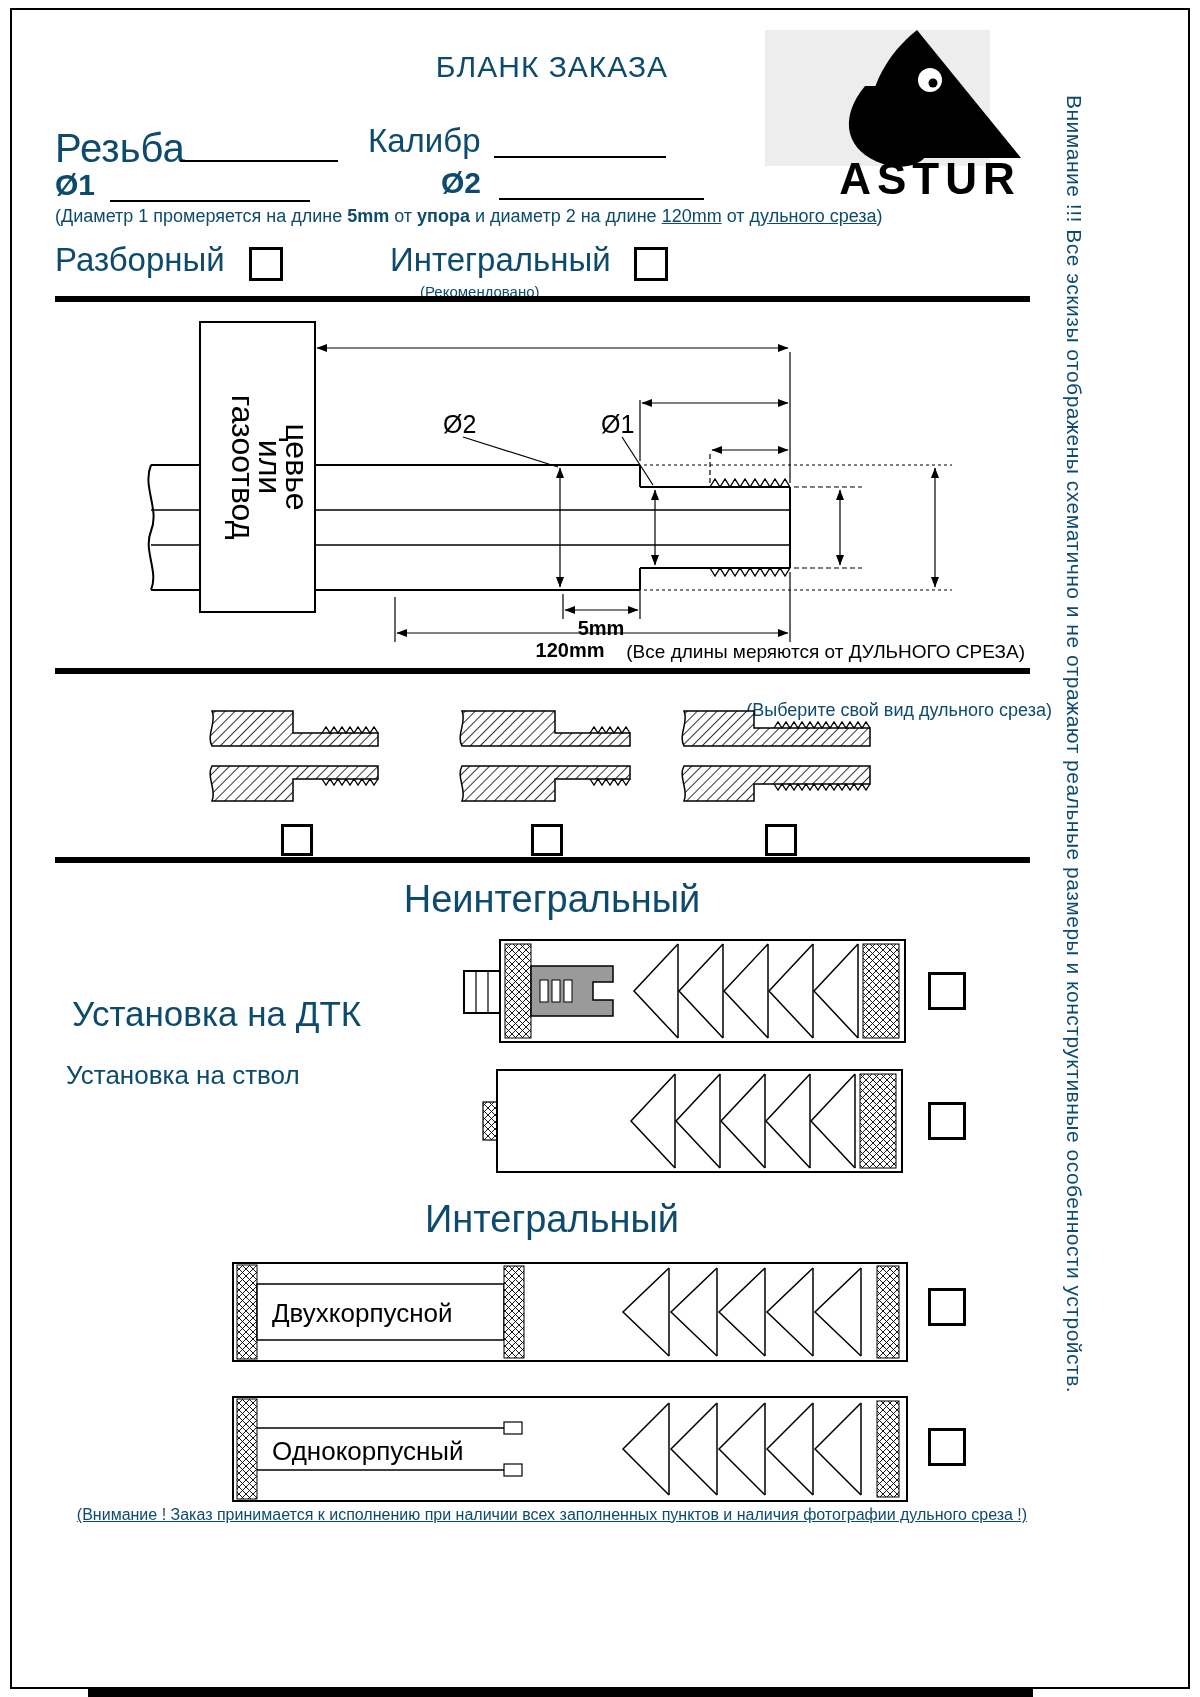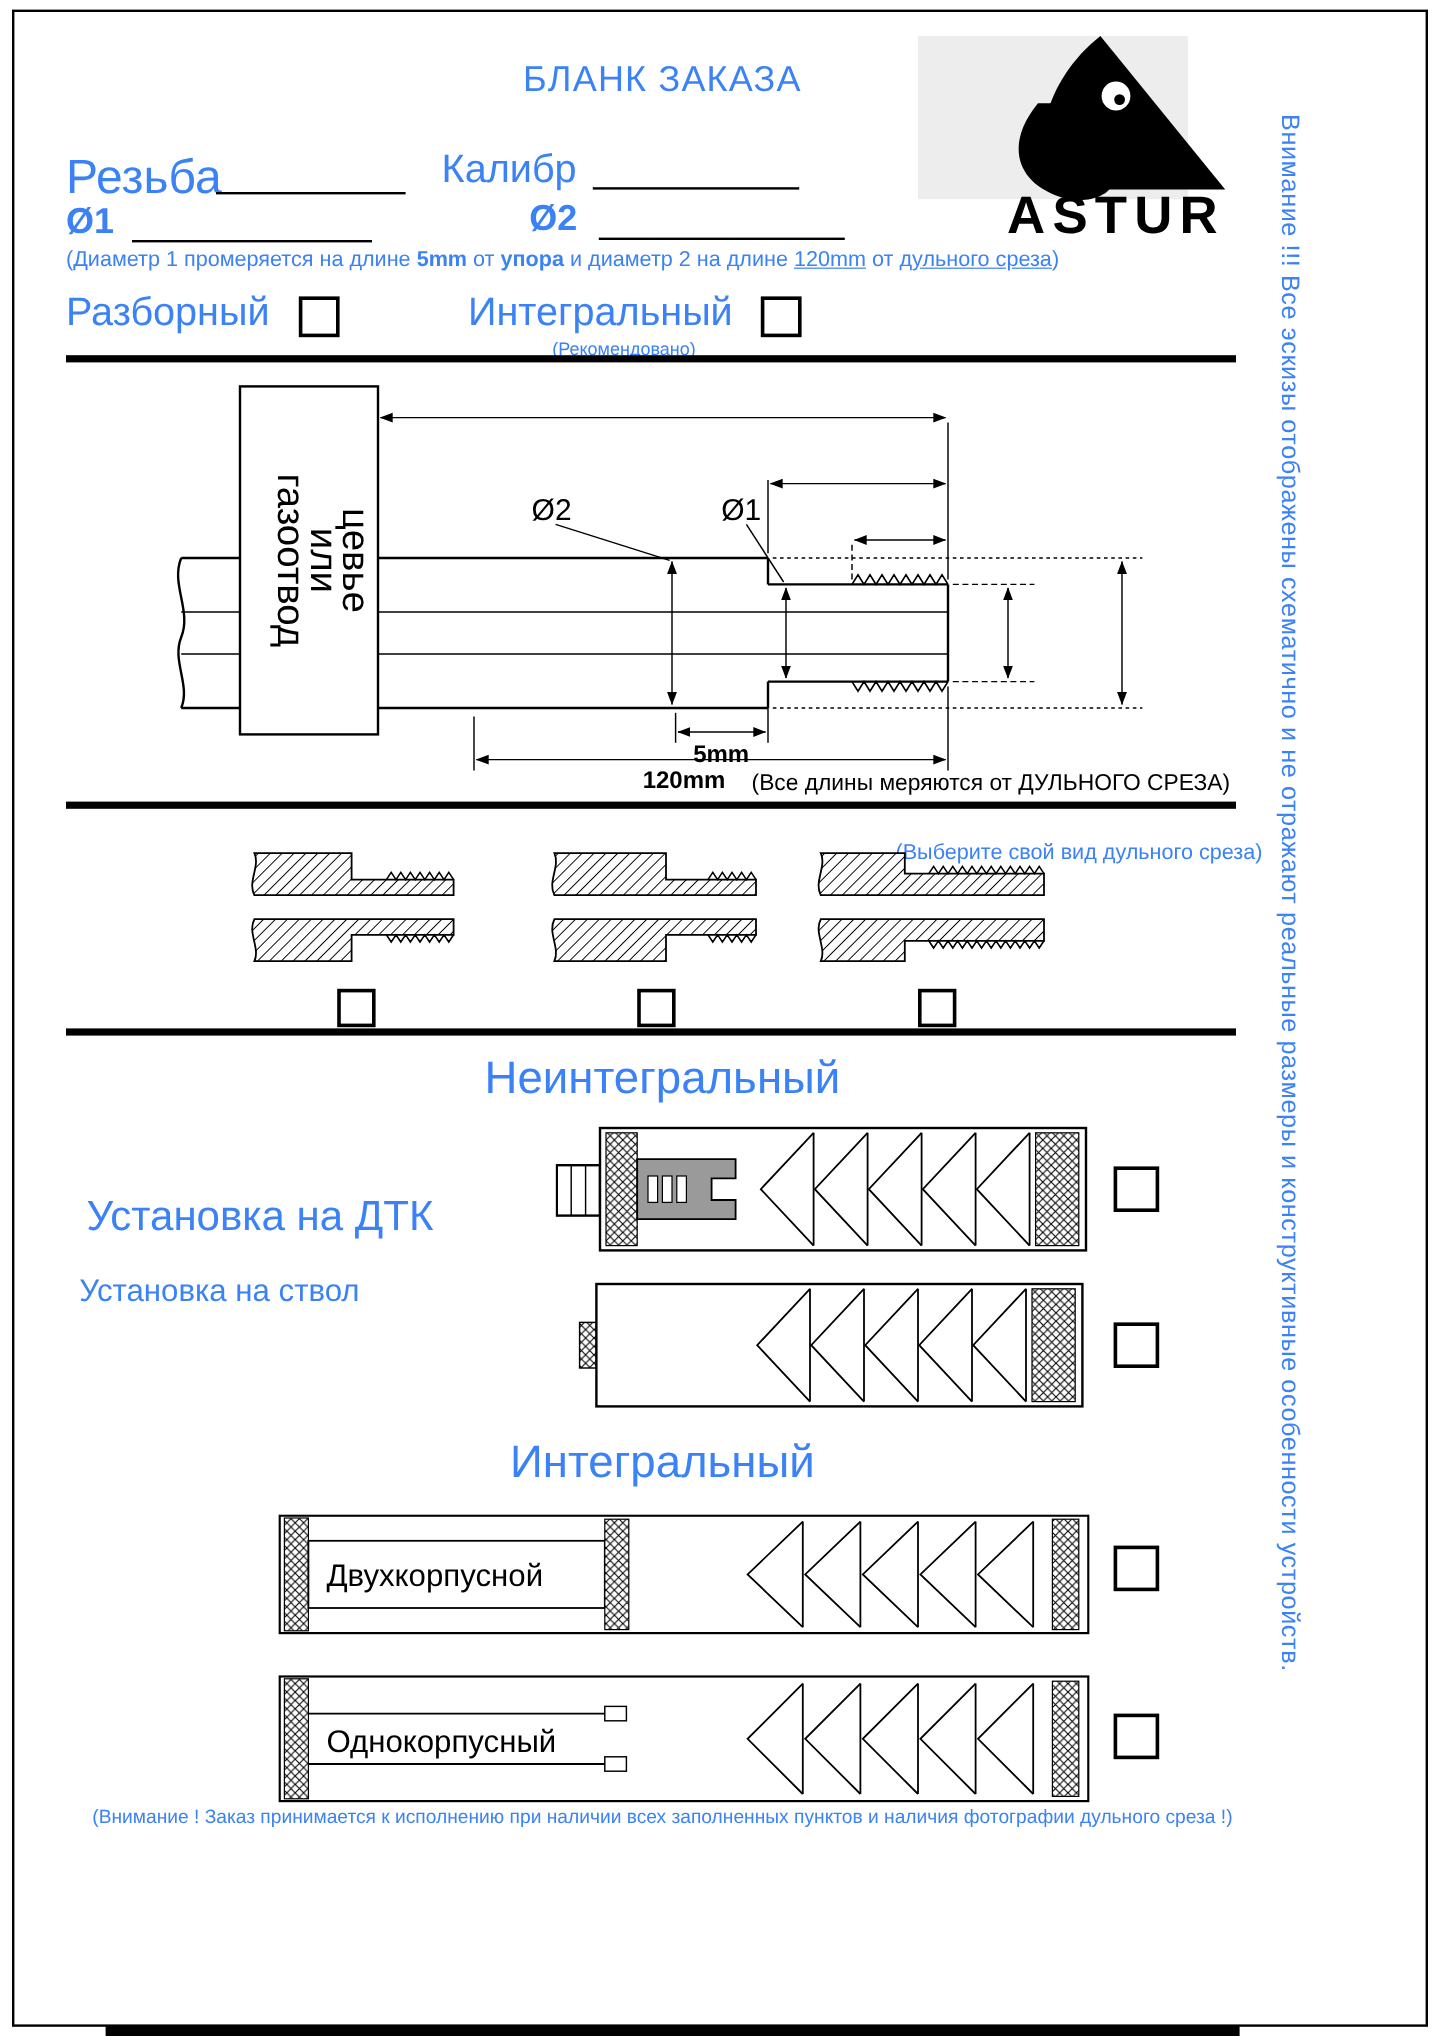--- a/index.html
+++ b/index.html
@@ -1,30 +1,30 @@
 <!DOCTYPE html>
 <html><head>
 <meta charset="utf-8">
 <style>
   *{margin:0;padding:0;box-sizing:border-box}
   html,body{background:#fff}
   .page{position:relative;width:1200px;height:1697px;background:#fff;overflow:hidden;
-        font-family:"Liberation Sans",sans-serif;color:#3b82f6}
+        font-family:"Liberation Sans",sans-serif;color:#0c4a6e}
   .abs{position:absolute}
   .frame{position:absolute;left:10px;top:8px;right:10px;bottom:8px;border:2px solid #000;pointer-events:none}
   .title{left:52px;top:50px;width:1000px;text-align:center;font-size:30px;letter-spacing:1px}
   .lbl{white-space:nowrap}
   .fill-line{position:absolute;height:2px;background:#000}
   .rule{position:absolute;left:55px;width:975px;height:6px;background:#000}
   .cb{position:absolute;border:3px solid #000;background:#fff;cursor:pointer}
   .heading{position:absolute;left:52px;width:1000px;text-align:center;font-size:38px}
   .note{font-size:18px;white-space:nowrap}
   .side{position:absolute;left:1052px;top:95px;width:34px;height:1400px;
         writing-mode:vertical-rl;text-orientation:mixed;font-size:21px;letter-spacing:.5px}
-  .footer{left:52px;top:1506px;width:1000px;text-align:center;font-size:16px;}
+  .footer{left:52px;top:1506px;width:1000px;text-align:center;font-size:16px;text-decoration:underline}
   .small{font-size:15px}
   svg text{font-family:"Liberation Sans",sans-serif}
 </style>
 </head>
 <body>
 
 <div class="page">
 
   <svg width="0" height="0" style="position:absolute" aria-hidden="true">
     <defs>
@@ -69,21 +69,21 @@
   <div class="abs lbl" style="left:441px;top:166px;font-size:30px;font-weight:bold">Ø2</div>
   <div class="fill-line" style="left:499px;top:198px;width:205px"></div>
 
   <div class="abs note" style="left:55px;top:206px"><span>(Диаметр 1 промеряется на длине </span><b>5mm</b><span> от </span><b>упора</b><span> и диаметр 2 на длине </span><u>120mm</u><span> от </span><u>дульного среза</u><span>)</span></div>
 
   <div class="abs lbl" style="left:55px;top:241px;font-size:33px">Разборный</div>
   <div class="cb" style="left:249px;top:247px;width:34px;height:34px"></div>
 
   <div class="abs lbl" style="left:390px;top:241px;font-size:33px">Интегральный</div>
   <div class="cb" style="left:634px;top:247px;width:34px;height:34px"></div>
-  <div class="abs small" style="left:420px;top:283px;width:200px;text-align:center">(Рекомендовано)</div>
+  <div class="abs small" style="left:420px;top:283px;width:200px;text-align:left">(Рекомендовано)</div>
 
   <div class="rule" style="top:296px"></div>
 
   <svg class="abs" style="left:50px;top:305px" width="980" height="370" viewBox="0 0 980 370">
     <g stroke="#000" fill="none" stroke-width="2">
       <path d="M101,160 C92,182 110,204 101,226 C93,246 109,266 101,285"></path>
       <line x1="101" y1="160" x2="150" y2="160"></line>
       <line x1="101" y1="285" x2="150" y2="285"></line>
       <line x1="101" y1="205" x2="150" y2="205" stroke-width="1.4"></line>
       <line x1="101" y1="240" x2="150" y2="240" stroke-width="1.4"></line>

